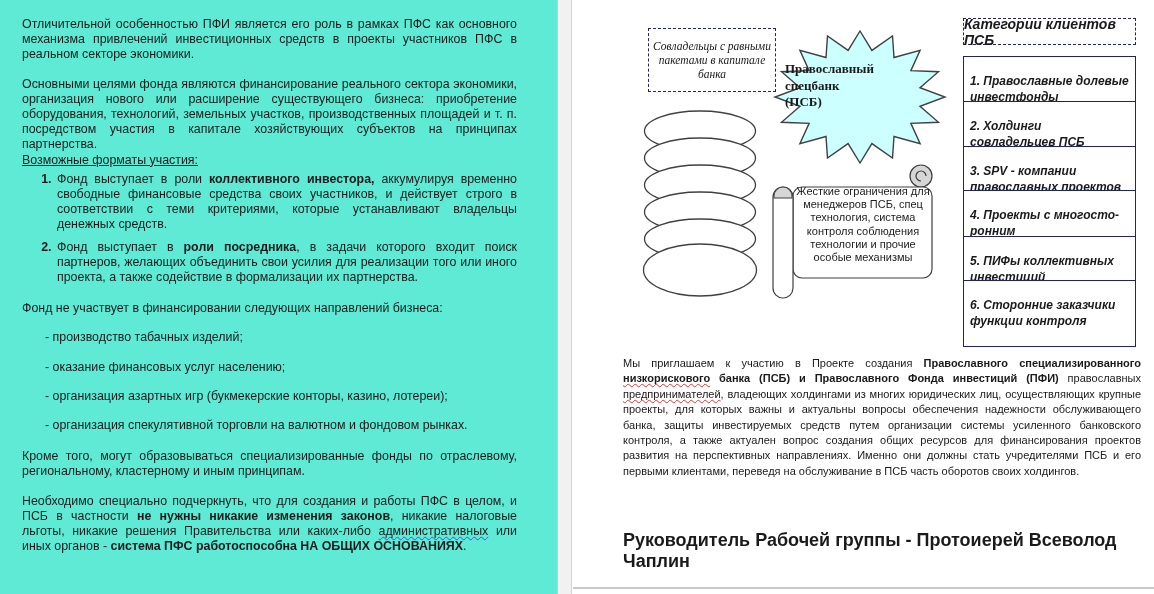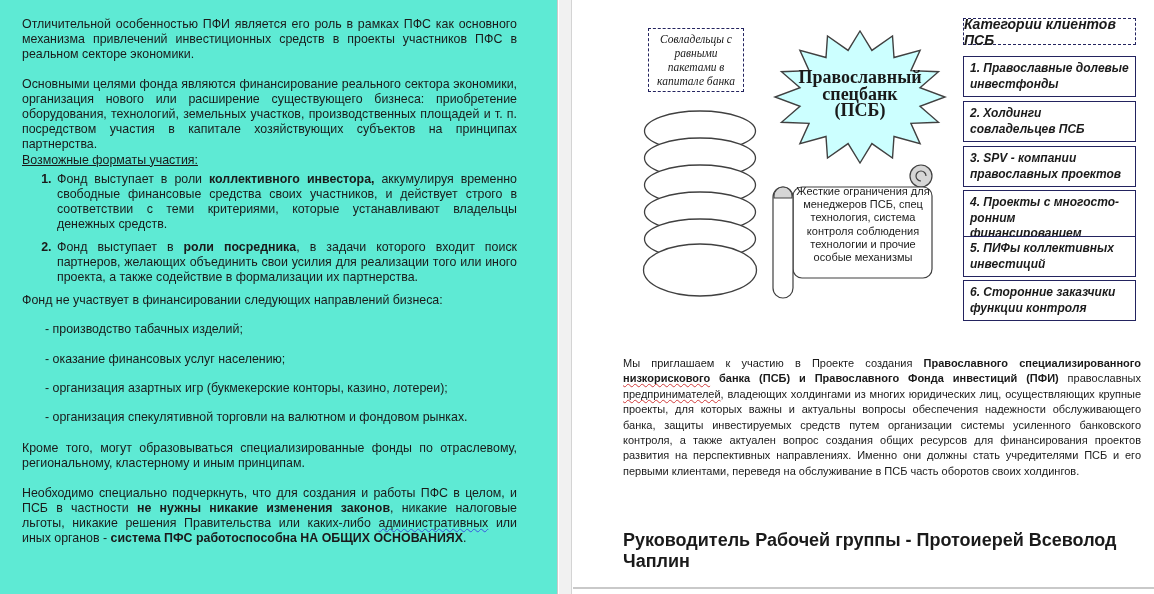--- a/index.html
+++ b/index.html
@@ -16,44 +16,44 @@
   
   .page-left{position:absolute;left:0;top:0;width:558px;height:594px;background:#5eead4;border-right:1px solid #c9c9c9;}
   .gutter{position:absolute;left:559px;top:0;width:13px;height:594px;background:#f1f1f1;border-right:1px solid #d4d4d4;}
   .page-right{position:absolute;left:573px;top:0;width:581px;height:589px;background:#fff;border-bottom:2px solid #c9c9c9;}
 
   
   .doc-text{position:absolute;left:22px;right:40px;top:17px;font-size:12.4px;line-height:15.2px;text-align:justify;}
   .doc-text p{margin:0 0 14px 0;}
   p.tight{margin-bottom:0;}
   .heading-underline{text-decoration:underline;margin-bottom:4px !important;text-align:left;}
-  ol.participation{margin:0 0 8px 0;padding-left:33px;}
+  ol.participation{margin:0 0 16px 0;padding-left:33px;}
   ol.participation li{margin-bottom:7px;padding-left:2px;}
   ol.participation li::marker{font-weight:bold;}
   .dash-item{margin:0 0 14px 23px !important;text-align:left;}
   .dash-last{margin-bottom:16px !important;}
   .b{font-weight:bold;}
   .sq-red{text-decoration:underline wavy #d03a3a 1px;text-decoration-skip-ink:none;}
   .sq-blue{text-decoration:underline wavy #3a55e0 1px;text-decoration-skip-ink:none;}
 
   
-  .co-owners{position:absolute;left:75px;top:28px;width:96px;height:64px;border:1px dashed var(--navy);
+  .co-owners{position:absolute;left:75px;top:28px;width:128px;height:64px;border:1px dashed var(--navy);
     font-family:"Liberation Serif",serif;font-style:italic;font-size:11.5px;line-height:14px;
     display:flex;align-items:center;justify-content:center;text-align:center;padding:2px;}
   .star-svg{position:absolute;left:198px;top:27px;}
-  .star-label{position:absolute;left:212px;top:69px;width:150px;text-align:center;
-    font-family:"Liberation Serif",serif;font-weight:bold;font-size:18px;line-height:16.5px;}
+  .star-label{position:absolute;left:212px;top:61px;width:150px;
+    font-family:"Liberation Serif",serif;font-weight:bold;font-size:13px;line-height:16.5px;}
   .coil-svg{position:absolute;left:60px;top:103px;}
   .scroll-svg{position:absolute;left:198px;top:160px;}
   .scroll-text{position:absolute;left:222px;top:185px;width:136px;text-align:center;
     font-size:11px;line-height:13.2px;color:#1c1c1c;}
   .cat-header{position:absolute;left:390px;top:18px;width:173px;height:27px;border:1.5px dashed var(--navy);
     font-weight:bold;font-style:italic;font-size:14px;display:flex;align-items:center;justify-content:center;}
   .cat-box{position:absolute;left:390px;width:173px;border:1.5px solid var(--navy);
-    font-weight:bold;font-style:italic;font-size:12px;line-height:15.5px;padding:4px 6px;background:#fff;}
+    font-weight:bold;font-style:italic;font-size:12px;line-height:15.5px;padding:17px 6px;background:#fff;}
   .cat-1{top:56px;min-height:36px;}
   .cat-2{top:101px;min-height:37px;}
   .cat-3{top:146px;min-height:37px;}
   .cat-4{top:190px;min-height:37px;}
   .cat-5{top:236px;min-height:37px;}
   .cat-6{top:280px;min-height:36px;}
 
   
   .invitation{position:absolute;left:50px;top:356px;width:518px;font-size:11px;line-height:15.4px;text-align:justify;}
   .signature{position:absolute;left:50px;top:530px;width:518px;font-size:18px;font-weight:bold;}

